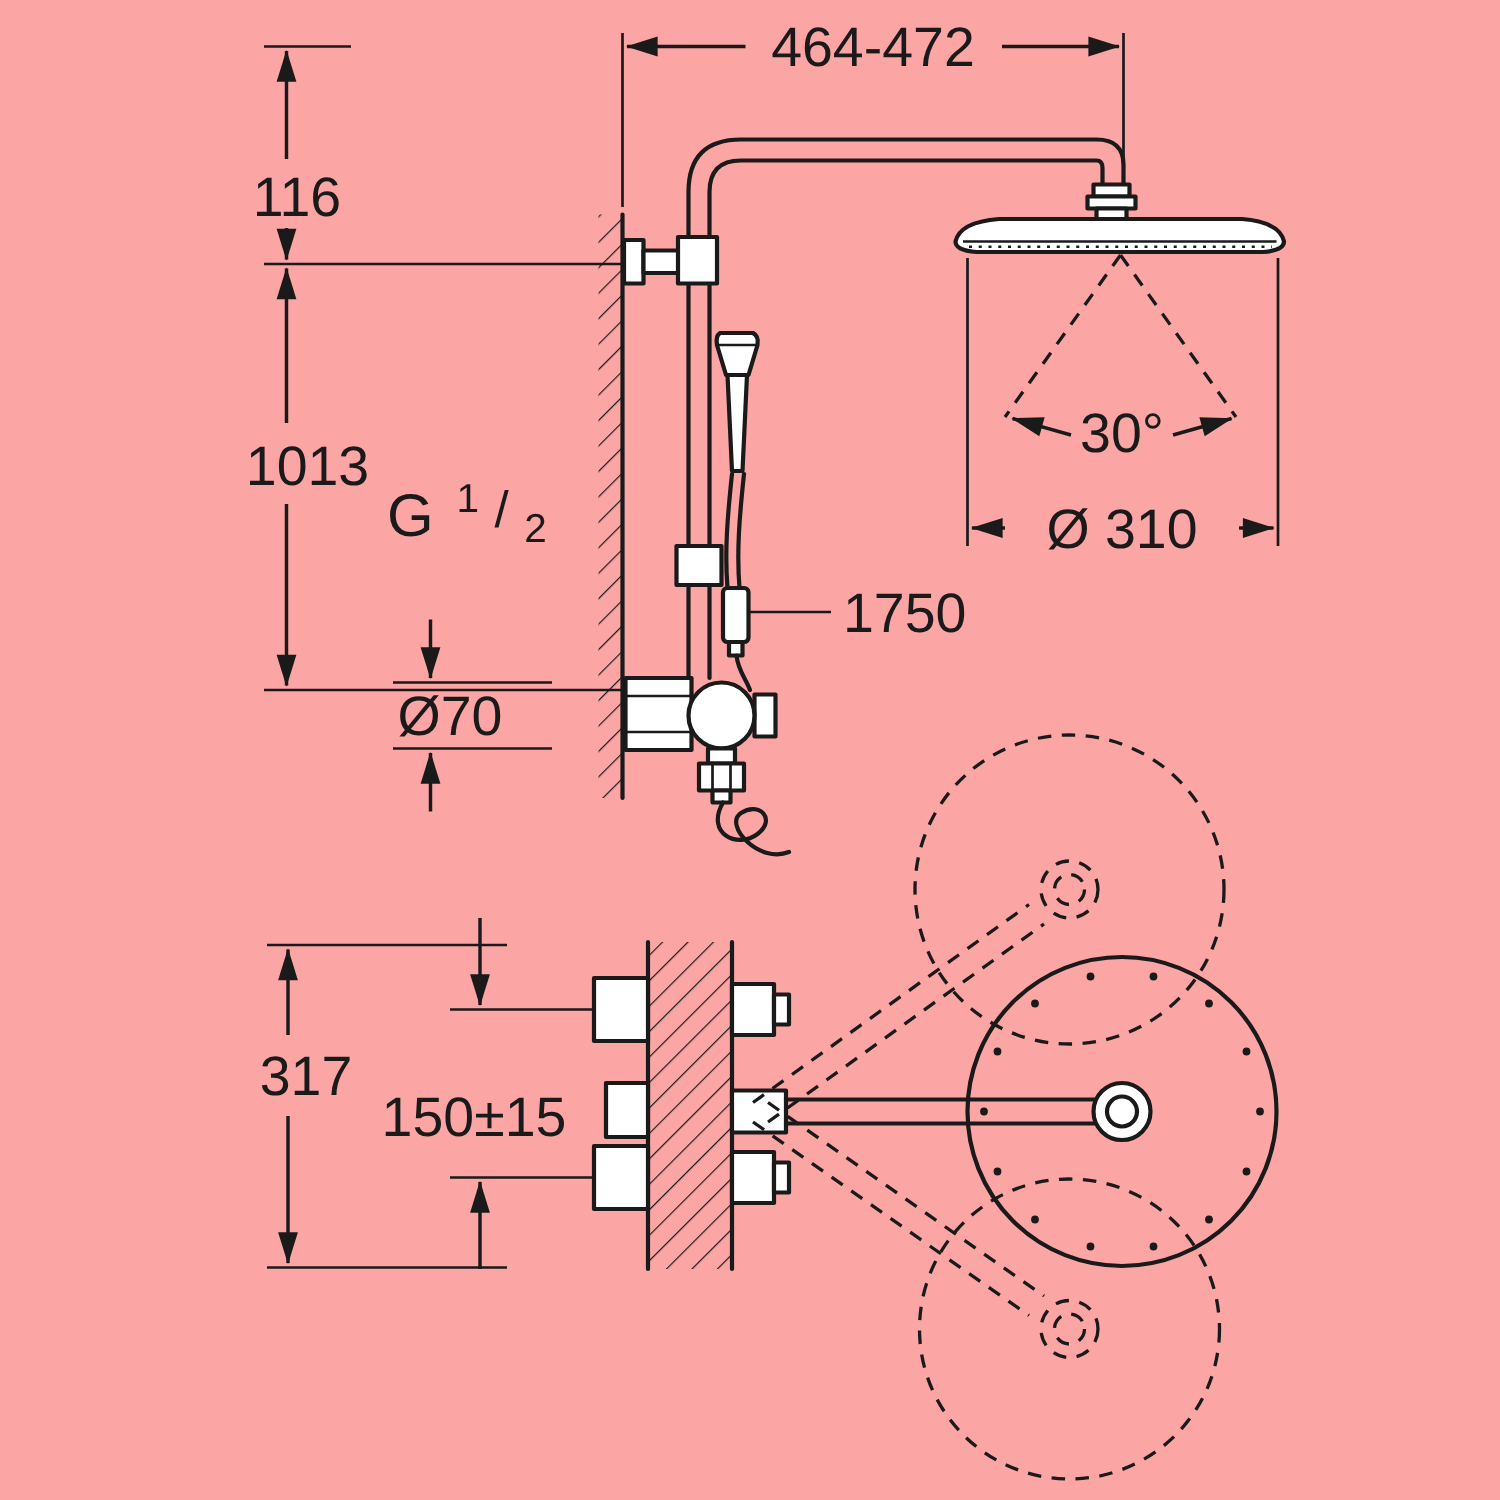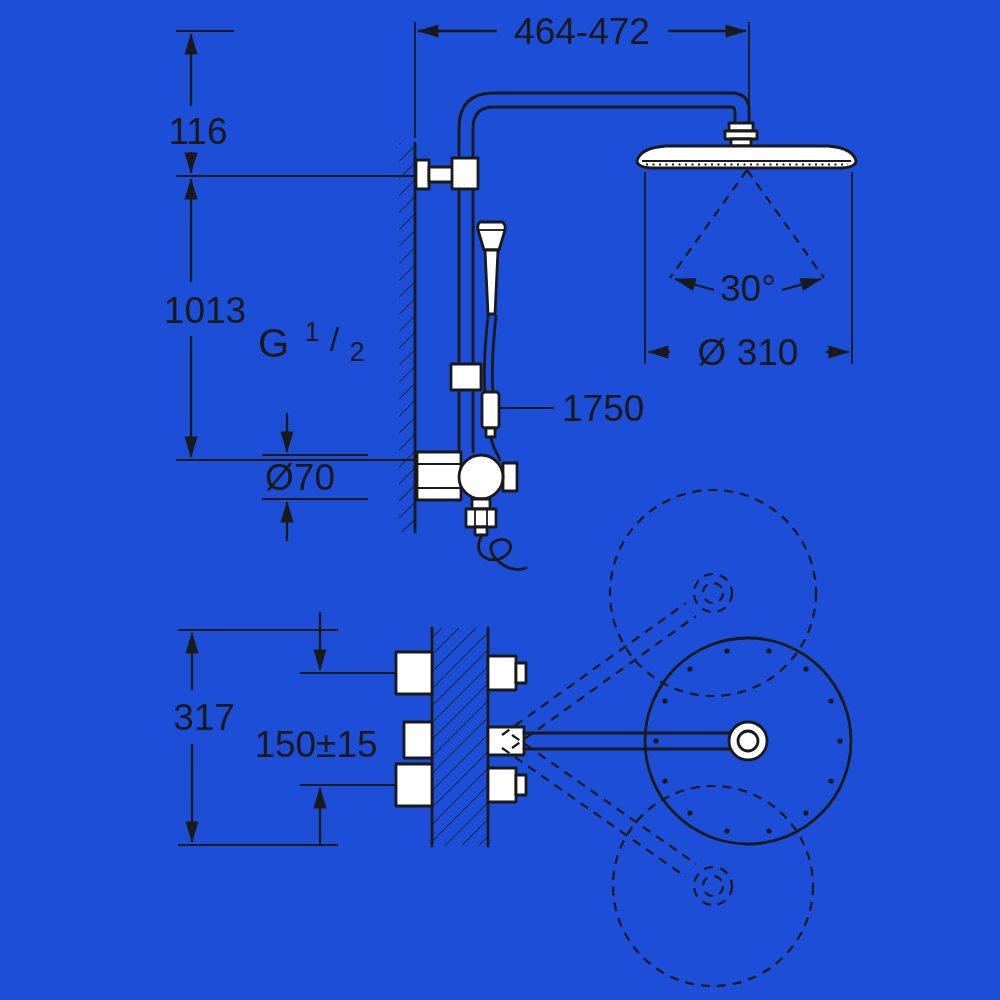--- a/index.html
+++ b/index.html
@@ -1,16 +1,16 @@
 <!DOCTYPE html>
 <html><head>
 <meta charset="utf-8">
 <style>
   html,body{margin:0;padding:0;background:#ffffff;}
-  .canvas{width:1000px;height:1000px;background:#1d4ed8;position:relative;overflow:hidden;}
+  .canvas{width:1000px;height:1000px;background:#fca5a5;position:relative;overflow:hidden;}
   svg{display:block;}
   svg text{
     font-family:"Liberation Sans","DejaVu Sans",sans-serif;
     font-size:37px;
     fill:#1a1a1a;
   }
   .obj{stroke:#1a1a1a;stroke-width:2.8;fill:none;stroke-linecap:round;stroke-linejoin:round;}
   .objf{stroke:#1a1a1a;stroke-width:2.8;fill:#ffffff;stroke-linejoin:round;}
   .thin{stroke:#1a1a1a;stroke-width:1.8;fill:none;}
   .dim{stroke:#1a1a1a;stroke-width:2.3;fill:none;}

